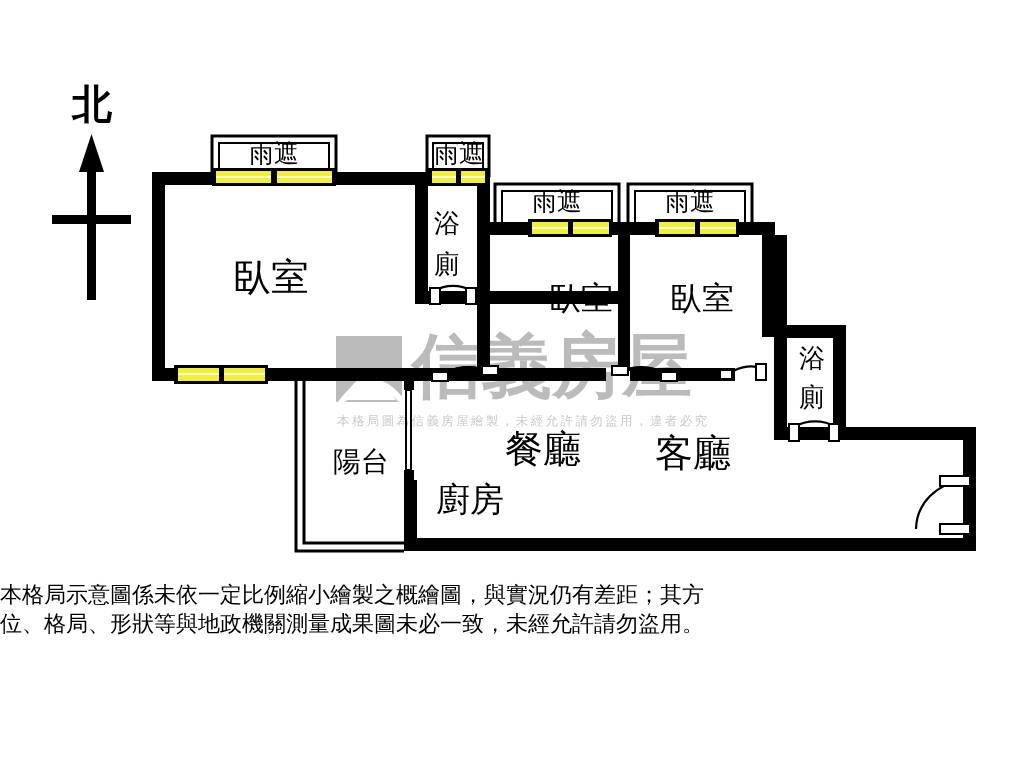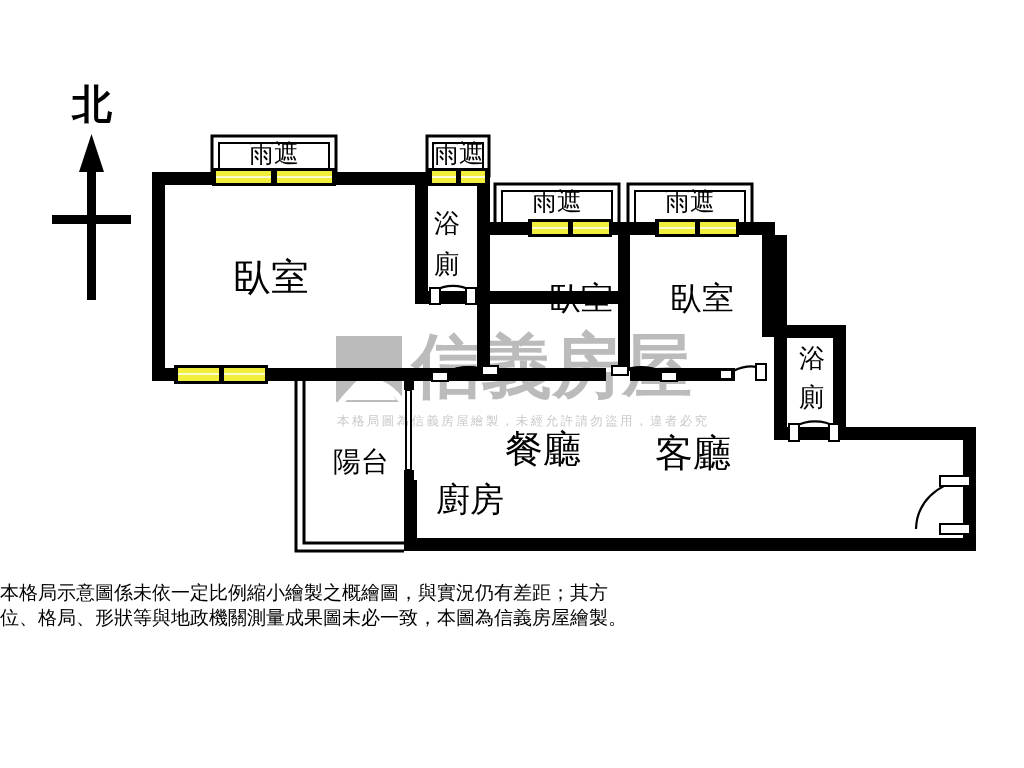--- a/index.html
+++ b/index.html
@@ -25,21 +25,21 @@
     position: absolute;
     left: 0;
     top: 0;
   }
   .disclaimer-block {
     position: absolute;
     left: 0;
     top: 580px;
     width: 1024px;
     font-family: "DejaVu Serif", "Liberation Serif", serif;
-    font-size: 19px;
+    font-size: 22px;
     line-height: 1.33;
     color: #000000;
     letter-spacing: 0px;
   }
   .disclaimer-line {
     white-space: nowrap;
     display: block;
   }
   .room-label {
     font-family: "DejaVu Serif", "Liberation Serif", serif;
@@ -281,16 +281,16 @@
         <rect x="87" y="160" width="9" height="140" fill="#000000"></rect>
         <polygon points="91.5,134 79,172 104,172" fill="#000000"></polygon>
         <rect x="52" y="215" width="79" height="9" fill="#000000"></rect>
       </g>
     </g>
 
   </svg>
 
   <div class="disclaimer-block">
     <span class="disclaimer-line">本格局示意圖係未依一定比例縮小繪製之概繪圖，與實況仍有差距；其方</span>
-    <span class="disclaimer-line">位、格局、形狀等與地政機關測量成果圖未必一致，本圖為信義房屋繪製。</span>
+    <span class="disclaimer-line">位、格局、形狀等與地政機關測量成果圖未必一致，未經允許請勿盜用。</span>
   </div>
 
 </div>
 
 </body></html>

